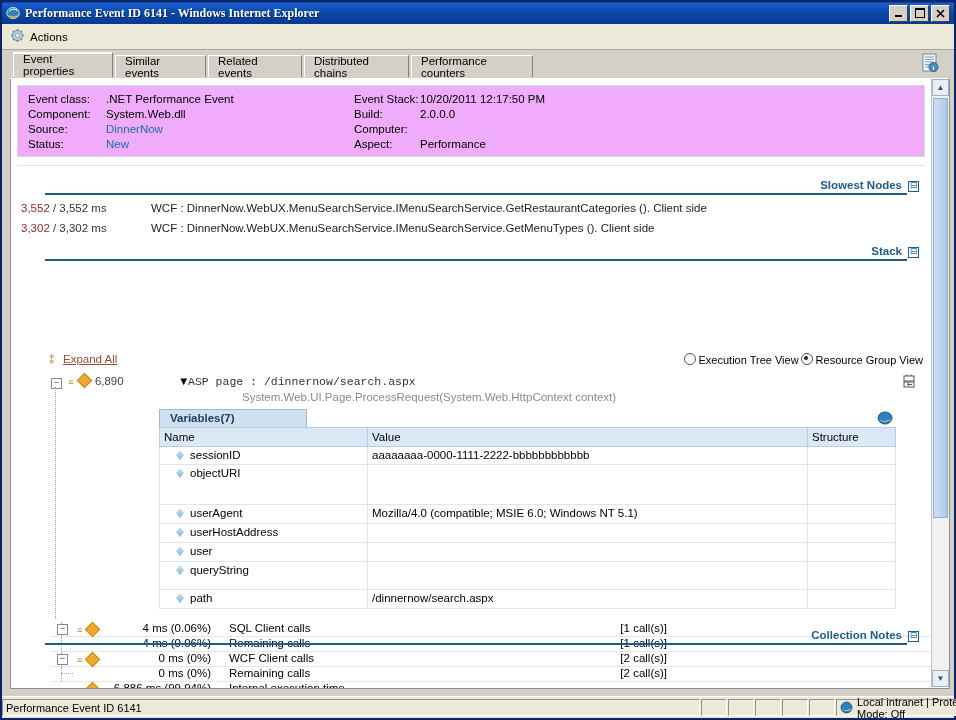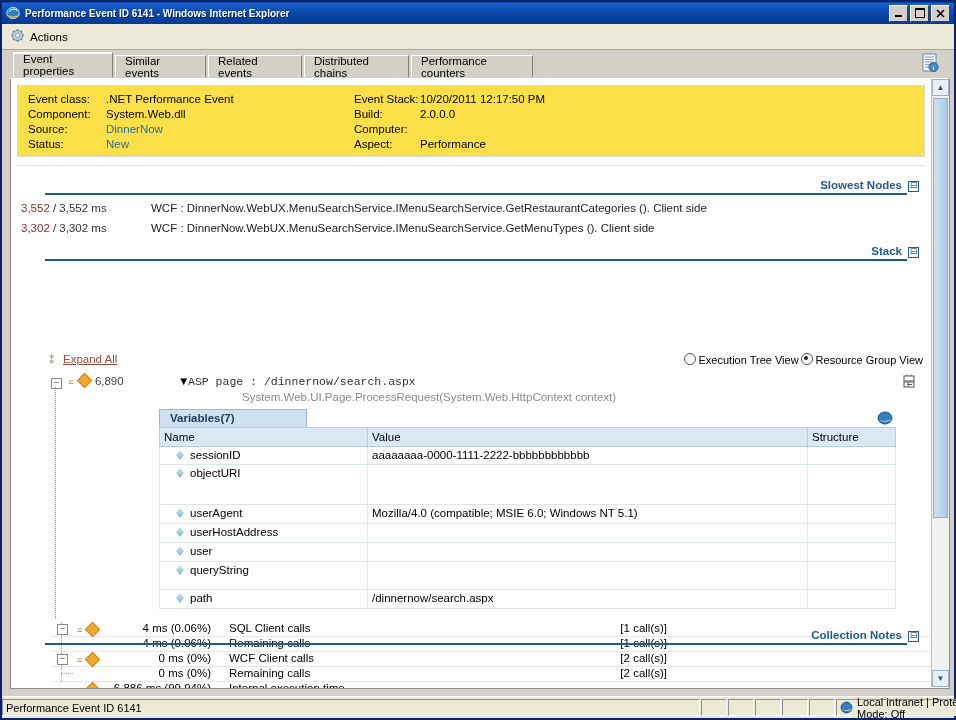--- a/index.html
+++ b/index.html
@@ -10,22 +10,22 @@
     font-size:11px;color:#000;
   }
   
   #window{position:absolute;left:0;top:0;width:956px;height:720px;
           border:2px solid #0a246a;box-sizing:border-box;background:#d4d0c8;}
   
   #titlebar{position:absolute;left:0;top:0;width:952px;height:22px;
      background:linear-gradient(to bottom,#0a3f9c 0%,#1d5fcd 8%,#0a4cb0 40%,#063a91 100%);
      display:flex;align-items:center;}
   #titlebar .tb-icon{width:16px;height:16px;margin:0 4px 0 3px;position:relative;flex:0 0 auto;}
-  #titlebar .tb-title{color:#fff;font-weight:bold;font-size:10px;white-space:nowrap;
-     text-shadow:1px 1px 0 rgba(0,0,0,.45);flex:1 1 auto;overflow:hidden;}
+  #titlebar .tb-title{color:#fff;font-weight:bold;font-size:12px;white-space:nowrap;
+     text-shadow:1px 1px 0 rgba(0,0,0,.45);flex:1 1 auto;overflow:hidden;font-family:Liberation Serif, serif;}
   .tb-buttons{display:flex;gap:2px;margin-right:4px;flex:0 0 auto;}
   .tb-btn{width:17px;height:15px;background:#d4d0c8;
      border-top:1px solid #fff;border-left:1px solid #fff;
      border-right:1px solid #404040;border-bottom:1px solid #404040;
      display:flex;align-items:center;justify-content:center;
      font-size:9px;line-height:9px;font-family:"Liberation Sans",sans-serif;color:#000;}
   
   #actionsbar{position:absolute;left:0;top:22px;width:952px;height:25px;
       background:#ece9d8;border-bottom:1px solid #aca899;
       display:flex;align-items:center;}
@@ -39,21 +39,21 @@
        display:flex;align-items:center;justify-content:center;font-size:11.5px;padding:0 9px;}
   .tab.active{top:2px;height:25px;background:#d4d0c8;border-bottom:none;z-index:4;
        box-shadow:inset 0 1px 0 #fff;}
   #tabline{position:absolute;left:8px;top:76px;width:938px;height:1px;background:#fff;}
   #infoicon{position:absolute;right:14px;top:50px;width:20px;height:22px;}
   
   #page{position:absolute;left:8px;top:77px;width:940px;height:610px;
         background:#fff;border:1px solid #8e8e8e;border-top:none;box-sizing:border-box;overflow:hidden;}
   
   #details{position:absolute;left:6px;top:6px;width:908px;height:72px;
-     background:#fde047;border:1px solid #cfd9e2;box-sizing:border-box;}
+     background:#f0abfc;border:1px solid #cfd9e2;box-sizing:border-box;}
   .dl{position:absolute;font-size:11.5px;white-space:nowrap;}
   .dlink{color:#1a6fa5;}
   .sep{position:absolute;left:6px;top:86px;width:908px;height:1px;background:#e2e2e2;}
   
   .secthead{position:absolute;right:30px;font-size:11.5px;color:#1f5c8b;font-weight:bold;
      text-align:right;white-space:nowrap;}
   .sectrule{position:absolute;left:34px;height:2px;background:#1f5c8b;}
   .collapsebox{display:inline-block;width:9px;height:9px;border:1px solid #1f5c8b;
      line-height:7px;text-align:center;font-size:9px;font-weight:normal;color:#1f5c8b;
      margin-left:6px;vertical-align:1px;background:#fff;}

